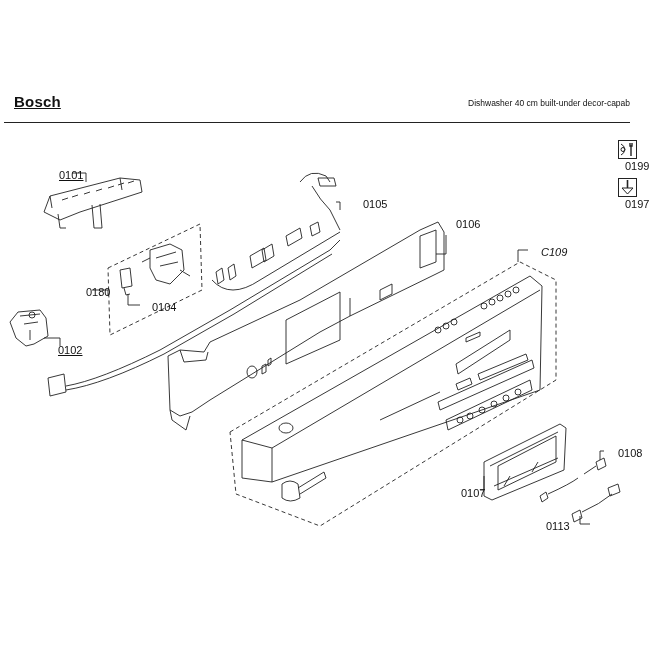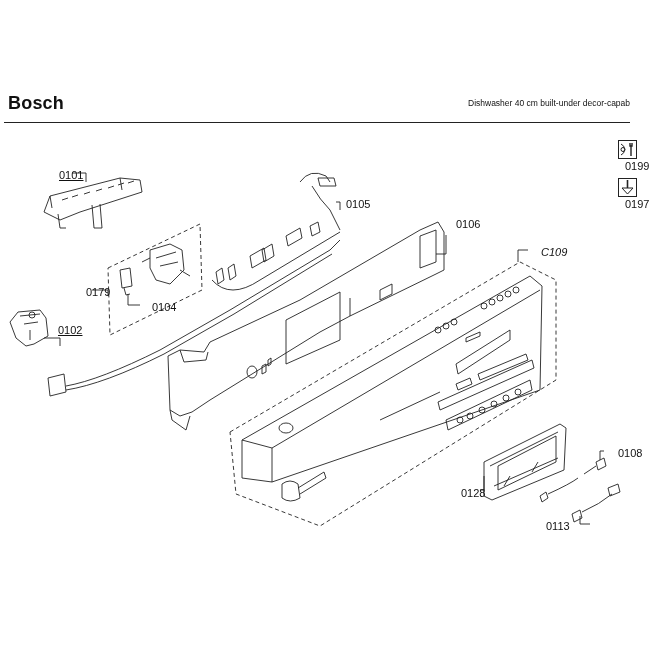--- a/index.html
+++ b/index.html
@@ -1,17 +1,17 @@
 <!DOCTYPE html>
 <html><head>
 <meta charset="utf-8">
 <style>
   html,body{margin:0;padding:0;background:#fff;}
   body{width:650px;height:650px;position:relative;overflow:hidden;font-family:"Liberation Sans",sans-serif;color:#111;}
-  .brand{position:absolute;left:8px;top:93px;font-size:18px;font-weight:bold;letter-spacing:0.2px;}
+  .brand{position:absolute;left:14px;top:93px;font-size:15px;font-weight:bold;letter-spacing:0.2px;text-decoration:underline;}
   .desc{position:absolute;left:468px;top:97px;font-size:8.5px;line-height:12px;white-space:nowrap;}
   .rule{position:absolute;left:4px;top:122px;width:626px;height:1px;background:#222;}
   .lbl{position:absolute;font-size:11px;white-space:nowrap;margin-left:8px;}
   .icon-box{position:absolute;width:17px;height:17px;border:1px solid #222;background:#fff;}
   svg.art{position:absolute;left:0;top:0;}
 </style>
 </head>
 <body>
 
 <div class="brand">Bosch</div>
@@ -145,21 +145,21 @@
     <path d="M336 202 L340 202 L340 210"></path>
     <path d="M446 235 L446 254 L436 254"></path>
     <path d="M528 250 L518 250 L518 262"></path>
     <path d="M480 490 L484 490 L484 476"></path>
     <path d="M604 451 L600 451 L600 460"></path>
     <path d="M590 524 L580 524 L580 516"></path>
   </g>
 </svg>
 
 <div class="lbl" style="left:51px;top:169px;text-decoration:underline;">0101</div>
-<div class="lbl" style="left:78px;top:286px;">0179</div>
+<div class="lbl" style="left:78px;top:286px;">0180</div>
 <div class="lbl" style="left:130px;top:301px;padding-left:14px;">0104</div>
-<div class="lbl" style="left:50px;top:324px;text-decoration:underline;">0102</div>
-<div class="lbl" style="left:338px;top:198px;text-align:right;">0105</div>
+<div class="lbl" style="left:50px;top:344px;text-decoration:underline;">0102</div>
+<div class="lbl" style="left:355px;top:198px;text-align:right;">0105</div>
 <div class="lbl" style="left:448px;top:218px;">0106</div>
 <div class="lbl" style="left:533px;top:246px;font-style:italic;">C109</div>
-<div class="lbl" style="left:453px;top:487px;">0128</div>
+<div class="lbl" style="left:453px;top:487px;">0107</div>
 <div class="lbl" style="left:610px;top:447px;">0108</div>
 <div class="lbl" style="left:538px;top:520px;">0113</div>
 
 </body></html>

